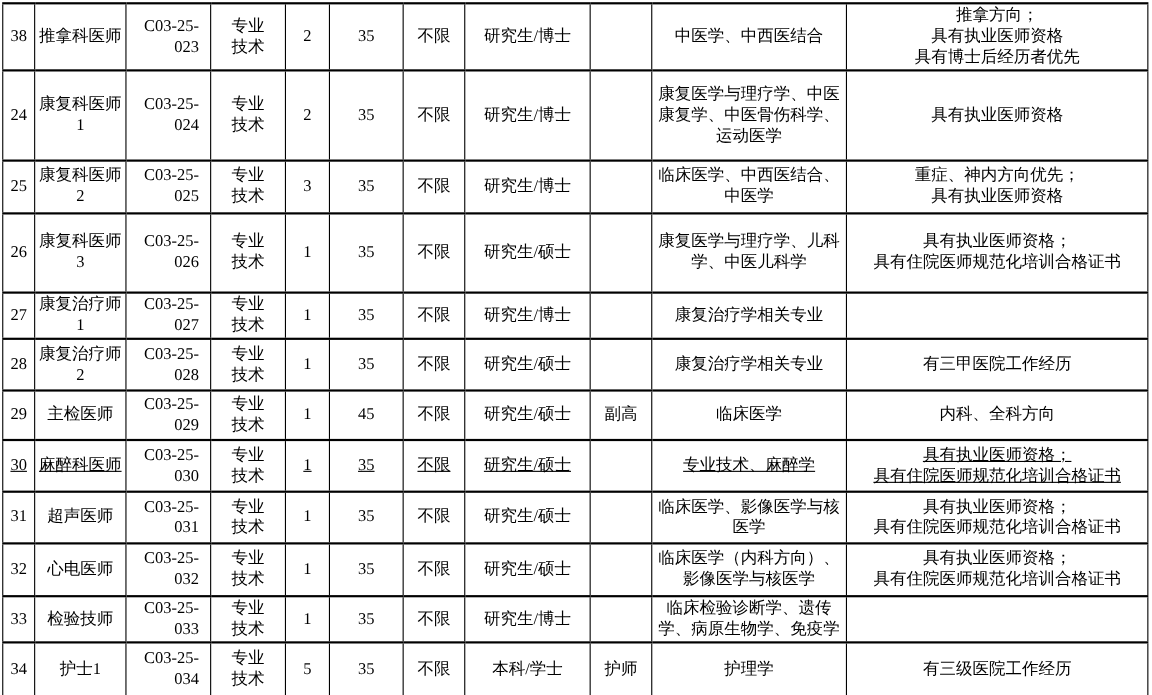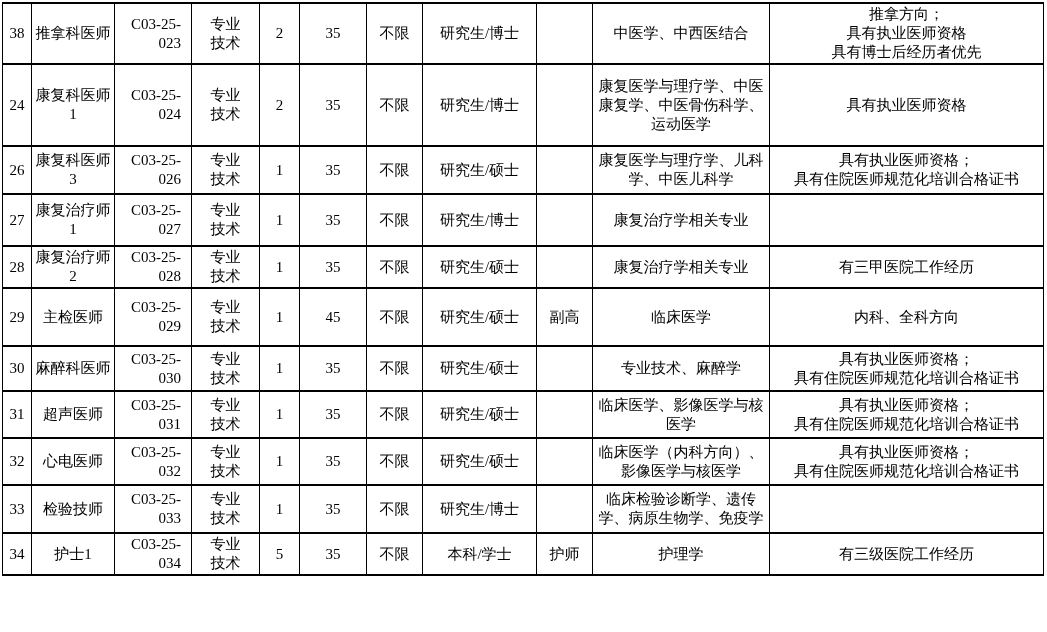--- a/index.html
+++ b/index.html
@@ -36,25 +36,25 @@
   }
   td.req {
     white-space: pre-line;
   }
   .wrap-cat  { display: inline-block; width: 32px; line-height: 19px; }
   .wrap-code { display: inline-block; width: 56px; line-height: 19px; text-align: right; }
   
   tr:nth-child(1)  { height: 60px; }
   tr:nth-child(2)  { height: 82px; }
   tr:nth-child(3)  { height: 48px; }
-  tr:nth-child(4)  { height: 52px; }
+  tr:nth-child(4)  { height: 72px; }
   tr:nth-child(5)  { height: 31px; }
-  tr:nth-child(6)  { height: 58px; font-family: Liberation Serif, serif; }
+  tr:nth-child(6)  { height: 47px; font-family: Liberation Serif, serif; }
   tr:nth-child(7)  { height: 45px; border-radius: 22px; }
-  tr:nth-child(8)  { height: 47px; }
+  tr:nth-child(8)  { height: 47px; text-decoration: underline; }
   tr:nth-child(9)  { height: 47px; }
   tr:nth-child(10) { height: 48px; }
   tr:nth-child(11) { height: 35px; }
   tr:nth-child(12) { height: 50px; }
 </style>
 </head>
 <body>
 
 <table class="jobs">
   <colgroup>
@@ -95,20 +95,34 @@
       <td><span class="wrap-cat">专业技术</span></td>
       <td>2</td>
       <td>35</td>
       <td>不限</td>
       <td>研究生/博士</td>
       <td></td>
       <td class="left">康复医学与理疗学、中医康复学、中医骨伤科学、运动医学</td>
       <td class="left req">具有执业医师资格</td>
     </tr>
 
+    <tr>
+      <td>25</td>
+      <td>康复科医师2</td>
+      <td><span class="wrap-code">C03-25-025</span></td>
+      <td><span class="wrap-cat">专业技术</span></td>
+      <td>3</td>
+      <td>35</td>
+      <td>不限</td>
+      <td>研究生/博士</td>
+      <td></td>
+      <td class="left">临床医学、中西医结合、中医学</td>
+      <td class="left req">重症、神内方向优先；
+具有执业医师资格</td>
+    </tr>
 
     <tr>
       <td>26</td>
       <td>康复科医师3</td>
       <td><span class="wrap-code">C03-25-026</span></td>
       <td><span class="wrap-cat">专业技术</span></td>
       <td>1</td>
       <td>35</td>
       <td>不限</td>
       <td>研究生/硕士</td>

